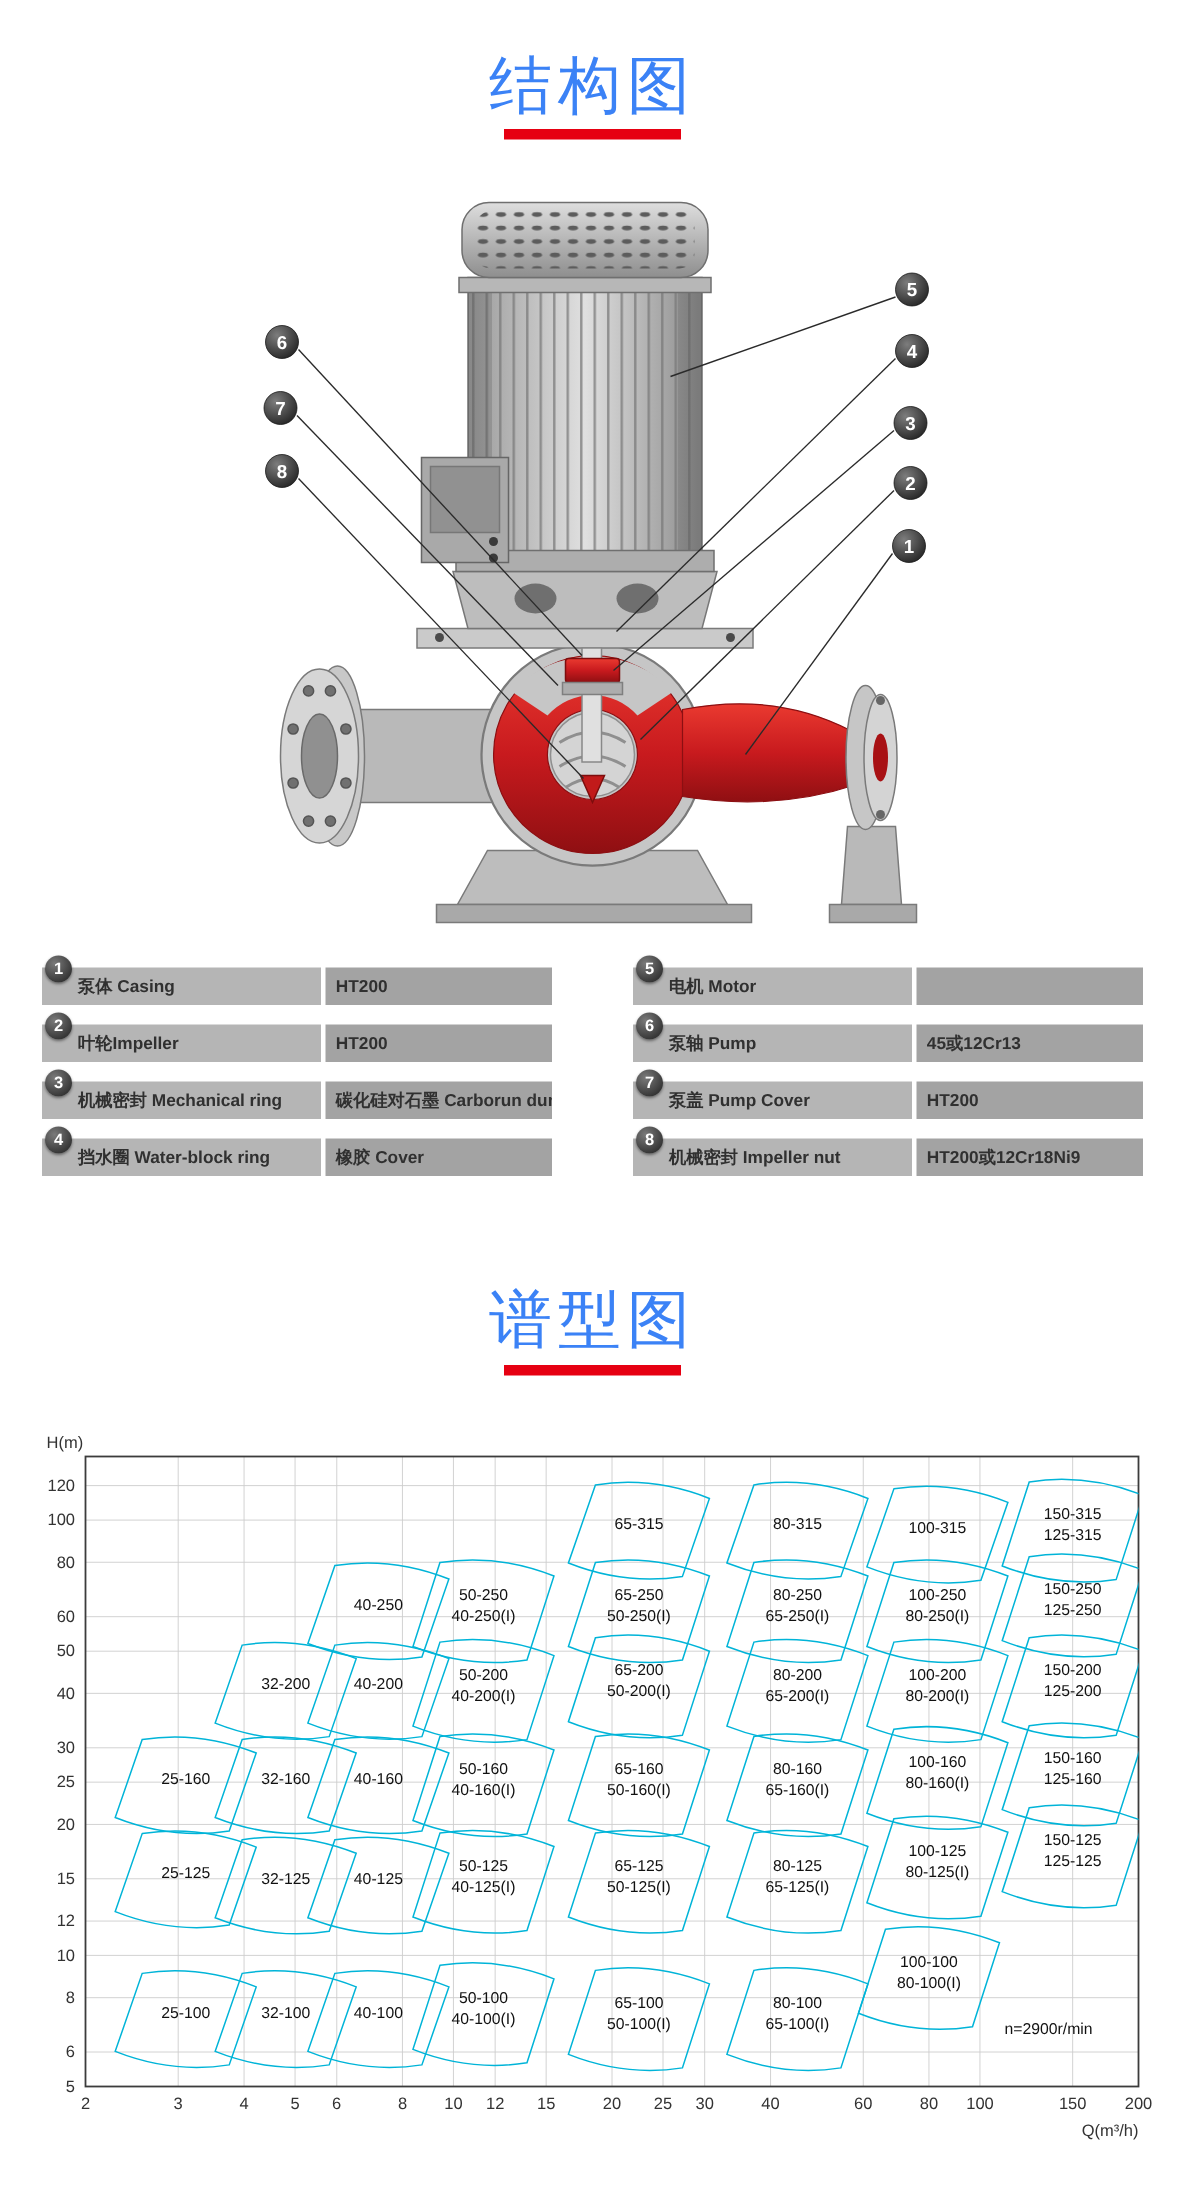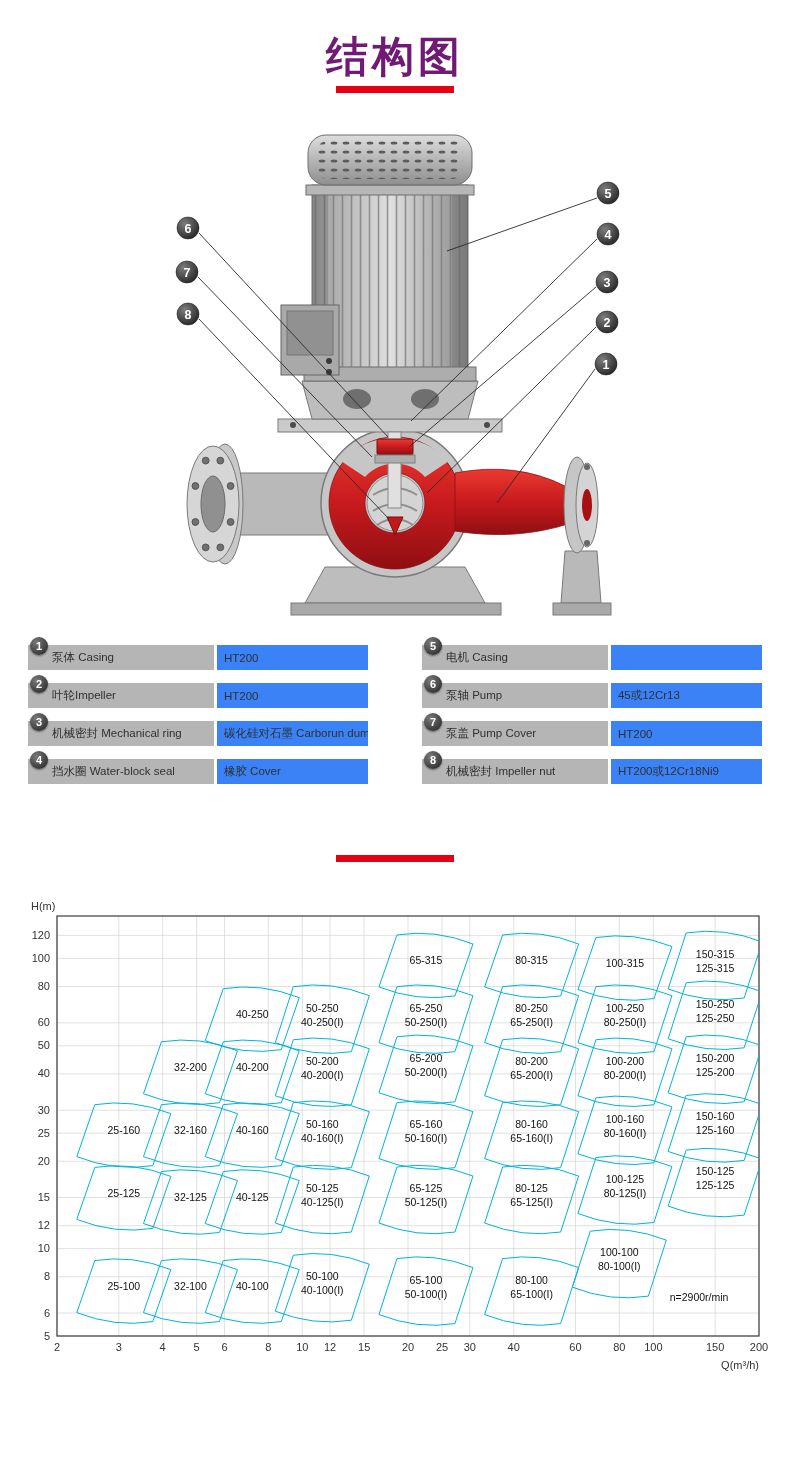--- a/index.html
+++ b/index.html
@@ -1,41 +1,41 @@
 <!DOCTYPE html>
 <html><head>
 <meta charset="utf-8">
 <style>
   html,body{margin:0;padding:0;}
   body{
     width:790px;height:1471px;background:#ffffff;overflow:hidden;
     font-family:"Liberation Sans","DejaVu Sans",sans-serif;
   }
   .section-title{
-    text-align:center;font-size:42px;font-weight:bold;letter-spacing:4px;
-    color:#701a75;margin:0;line-height:1.2;
+    text-align:center;font-size:42px;font-weight:normal;letter-spacing:4px;
+    color:#3b82f6;margin:0;line-height:1.2;
   }
   .red-bar{width:118px;height:7px;background:#e60012;margin:4px auto 0;}
   #structure-section{padding-top:32px;}
   #pump-figure{margin-top:28px;height:500px;}
   #pump-figure svg{display:block;margin:0 auto;}
   .badge-num{fill:#ffffff;font-size:12.5px;font-weight:bold;text-anchor:middle;}
   .callout-line{stroke:#2a2a2a;stroke-width:0.9;}
   
   #parts-tables{display:flex;gap:54px;padding:0 28px;margin-top:24px;}
   .parts-col{flex:1;}
   .part-row{position:relative;display:flex;height:25px;margin-bottom:13px;
     font-size:11.5px;color:#303030;}
   .part-badge{position:absolute;left:2px;top:-8px;width:18px;height:18px;border-radius:50%;
     background:radial-gradient(circle at 35% 30%, #7a7a7a, #1e1e1e);
     color:#fff;font-size:11px;font-weight:bold;text-align:center;line-height:18px;
     z-index:2;box-shadow:0 1px 2px rgba(0,0,0,.45);}
-  .part-cell{display:flex;align-items:center;padding:0 7px;overflow:hidden;white-space:nowrap;}
+  .part-cell{display:flex;align-items:center;padding:0 7px;overflow:hidden;white-space:nowrap;font-weight:bold;}
   .part-cell.name{flex:1.13;background:#b5b5b5;padding-left:24px;margin-right:3px;}
-  .part-cell.mat{flex:1;background:#3b82f6;}
+  .part-cell.mat{flex:1;background:#a3a3a3;}
   #spectrum-section{margin-top:58px;}
   #chart-wrap{margin-top:34px;}
   #spectrum-svg{display:block;margin:0 auto;}
   svg{font-family:"Liberation Sans","DejaVu Sans",sans-serif;}
 </style>
 </head>
 <body>
 
 <div id="structure-section">
   <h2 class="section-title">结构图</h2>
@@ -206,28 +206,28 @@
           <span class="part-cell name">叶轮Impeller</span>
           <span class="part-cell mat">HT200</span>
         </div>
         <div class="part-row">
           <span class="part-badge">3</span>
           <span class="part-cell name">机械密封 Mechanical ring</span>
           <span class="part-cell mat">碳化硅对石墨 Carborun dum</span>
         </div>
         <div class="part-row">
           <span class="part-badge">4</span>
-          <span class="part-cell name">挡水圈 Water-block seal</span>
+          <span class="part-cell name">挡水圈 Water-block ring</span>
           <span class="part-cell mat">橡胶 Cover</span>
         </div>
       </div>
     <div class="parts-col" id="parts-right">
         <div class="part-row">
           <span class="part-badge">5</span>
-          <span class="part-cell name">电机 Casing</span>
+          <span class="part-cell name">电机 Motor</span>
           <span class="part-cell mat"></span>
         </div>
         <div class="part-row">
           <span class="part-badge">6</span>
           <span class="part-cell name">泵轴 Pump</span>
           <span class="part-cell mat">45或12Cr13</span>
         </div>
         <div class="part-row">
           <span class="part-badge">7</span>
           <span class="part-cell name">泵盖 Pump Cover</span>
@@ -236,20 +236,21 @@
         <div class="part-row">
           <span class="part-badge">8</span>
           <span class="part-cell name">机械密封 Impeller nut</span>
           <span class="part-cell mat">HT200或12Cr18Ni9</span>
         </div>
       </div>
   </div>
 </div>
 
 <div id="spectrum-section">
+  <h2 class="section-title">谱型图</h2>
   <div class="red-bar"></div>
   <div id="chart-wrap">
     <svg id="spectrum-svg" width="780" height="490" viewBox="0 0 780 490">
         <path d="M52.0 20V440M113.8 20V440M157.7 20V440M191.7 20V440M219.5 20V440M263.3 20V440M297.3 20V440M325.1 20V440M359.1 20V440M403.0 20V440M437.0 20V440M464.8 20V440M508.7 20V440M570.5 20V440M614.3 20V440M648.3 20V440M710.1 20V440M754.0 20V440M52 440.0H754M52 417.0H754M52 380.8H754M52 352.6H754M52 329.7H754M52 301.5H754M52 265.3H754M52 237.1H754M52 214.2H754M52 177.9H754M52 149.8H754M52 126.8H754M52 90.5H754M52 62.4H754M52 39.4H754" stroke="#cdcdcd" stroke-width="0.6" fill="none"></path>
         <rect x="52" y="20" width="702" height="420" fill="none" stroke="#3c3c3c" stroke-width="1.2"></rect>
         <text x="45" y="443.5" text-anchor="end" font-size="11" fill="#333">5</text>
         <text x="45" y="420.51970163606956" text-anchor="end" font-size="11" fill="#333">6</text>
         <text x="45" y="384.25948109414514" text-anchor="end" font-size="11" fill="#333">8</text>
         <text x="45" y="356.133868975866" text-anchor="end" font-size="11" fill="#333">10</text>
         <text x="45" y="333.1535706119356" text-anchor="end" font-size="11" fill="#333">12</text>

